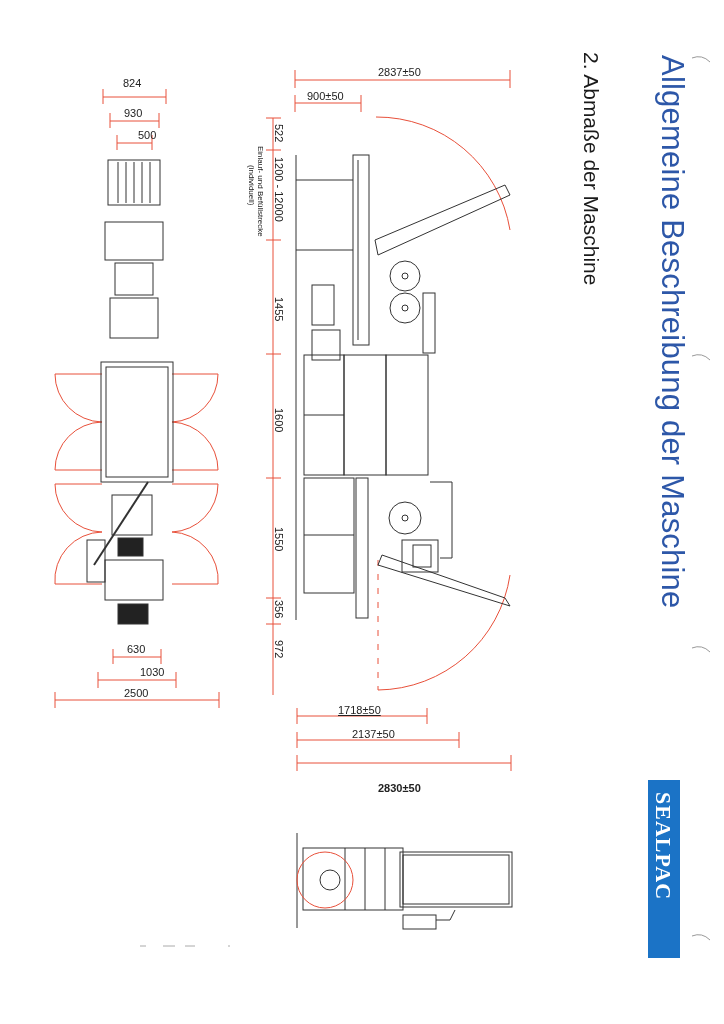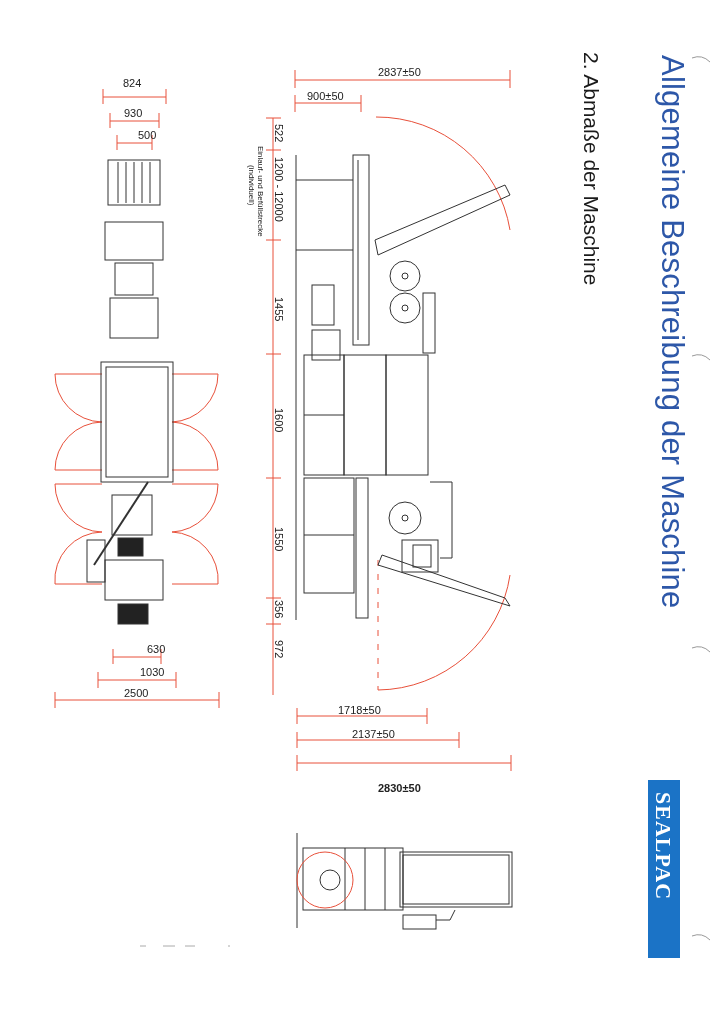--- a/index.html
+++ b/index.html
@@ -96,21 +96,21 @@
     <path d="M430 482 L452 482 L452 558 L440 558"></path>
     <rect x="402" y="540" width="36" height="32"></rect>
     <rect x="413" y="545" width="18" height="22"></rect>
 
     <path d="M382 555 L505 598 L510 606 L378 565 Z"></path>
   </g>
 </svg>
 
 <div class="dim" style="left:378px;top:66px;text-align:right;">2837±50</div>
 <div class="dim" style="left:307px;top:90px;">900±50</div>
-<div class="dim" style="left:338px;top:704px;">1718±50</div>
+<div class="dim" style="left:338px;top:704px;text-decoration:underline;">1718±50</div>
 <div class="dim" style="left:352px;top:728px;">2137±50</div>
 <div class="dim" style="left:378px;top:782px;font-weight:bold;">2830±50</div>
 
 <div class="dimv" style="left:285px;top:124px;">522</div>
 <div class="dimv" style="left:285px;top:157px;">1200 - 12000</div>
 <div class="dimv" style="left:285px;top:297px;">1455</div>
 <div class="dimv" style="left:285px;top:408px;">1600</div>
 <div class="dimv" style="left:285px;top:527px;">1550</div>
 <div class="dimv" style="left:285px;top:600px;">356</div>
 <div class="dimv" style="left:285px;top:640px;">972</div>
@@ -164,21 +164,21 @@
     <rect x="105" y="560" width="58" height="40"></rect>
     <rect x="118" y="604" width="30" height="20" fill="#222"></rect>
     <line x1="148" y1="482" x2="94" y2="565" stroke-width="2"></line>
     <rect x="87" y="540" width="18" height="42"></rect>
   </g>
 </svg>
 
 <div class="dim" style="left:123px;top:77px;">824</div>
 <div class="dim" style="left:124px;top:107px;">930</div>
 <div class="dim" style="left:138px;top:129px;">500</div>
-<div class="dim" style="left:127px;top:643px;margin-left:20px;">630</div>
+<div class="dim" style="left:127px;top:643px;">630</div>
 <div class="dim" style="left:140px;top:666px;">1030</div>
 <div class="dim" style="left:124px;top:687px;">2500</div>
 
 <svg width="724" height="1024">
   <g stroke="#333" stroke-width="1" fill="none">
     <line x1="297" y1="833" x2="297" y2="928"></line>
     <rect x="303" y="848" width="100" height="62"></rect>
     <rect x="400" y="852" width="112" height="55"></rect>
     <rect x="403" y="855" width="106" height="49"></rect>
     <line x1="345" y1="848" x2="345" y2="910"></line>

